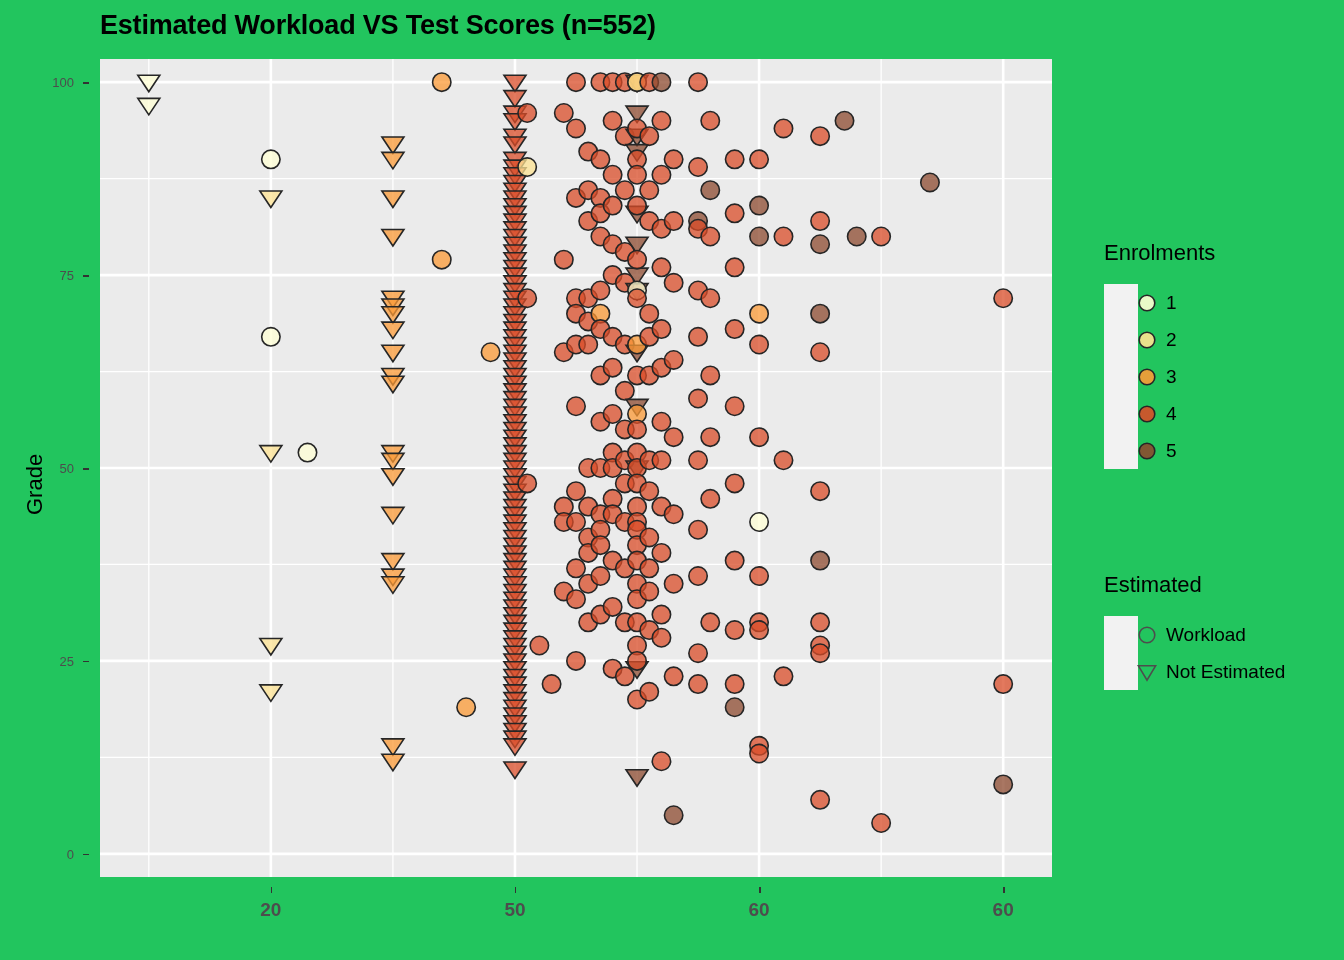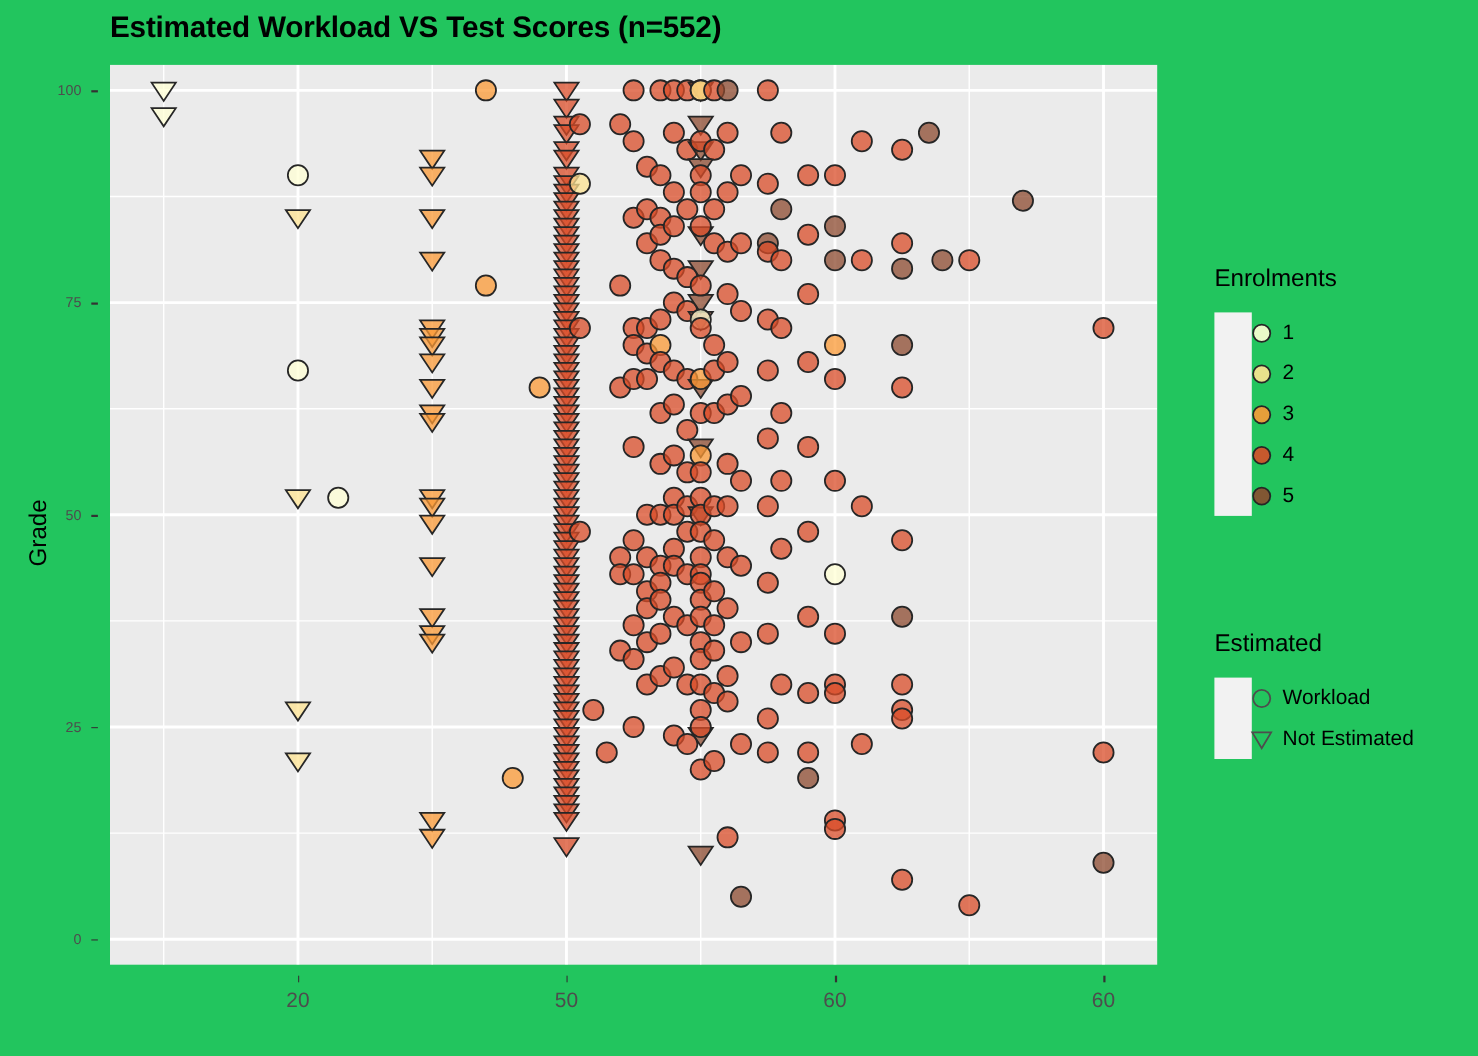--- a/index.html
+++ b/index.html
@@ -487,21 +487,21 @@
         <circle cx="756.7179487179486" cy="177.4905660377358" r="9.2" fill="#8C4A2F" fill-opacity="0.75" stroke="#262626" stroke-width="1.6"></circle>
         <circle cx="781.1282051282051" cy="177.4905660377358" r="9.2" fill="#D94C28" fill-opacity="0.75" stroke="#262626" stroke-width="1.6"></circle>
         <circle cx="781.1282051282051" cy="763.9811320754717" r="9.2" fill="#D94C28" fill-opacity="0.75" stroke="#262626" stroke-width="1.6"></circle>
         <circle cx="829.948717948718" cy="123.47169811320748" r="9.2" fill="#8C4A2F" fill-opacity="0.75" stroke="#262626" stroke-width="1.6"></circle>
         <circle cx="903.1794871794872" cy="239.2264150943397" r="9.2" fill="#D94C28" fill-opacity="0.75" stroke="#262626" stroke-width="1.6"></circle>
         <circle cx="903.1794871794872" cy="625.0754716981132" r="9.2" fill="#D94C28" fill-opacity="0.75" stroke="#262626" stroke-width="1.6"></circle>
         <circle cx="903.1794871794872" cy="725.3962264150944" r="9.2" fill="#8C4A2F" fill-opacity="0.75" stroke="#262626" stroke-width="1.6"></circle>
       </svg>
   </div>
 
-  <div id="xaxis-labels" style="position:absolute; left:0; top:885px; width:1146px; height:40px;">
+  <div id="xaxis-labels" style="position:absolute; left:0; top:885px; width:1146px; height:40px;font-weight:bold;">
       <div class="xtick-label" style="left: 270.872px; top: 14px;">20</div>
       <div class="tick-mark-x" style="left: 270.872px; top: 2px;"></div>
       <div class="xtick-label" style="left: 514.974px; top: 14px;">50</div>
       <div class="tick-mark-x" style="left: 514.974px; top: 2px;"></div>
       <div class="xtick-label" style="left: 759.077px; top: 14px;">60</div>
       <div class="tick-mark-x" style="left: 759.077px; top: 2px;"></div>
       <div class="xtick-label" style="left: 1003.18px; top: 14px;">60</div>
       <div class="tick-mark-x" style="left: 1003.18px; top: 2px;"></div>
     </div>
 

